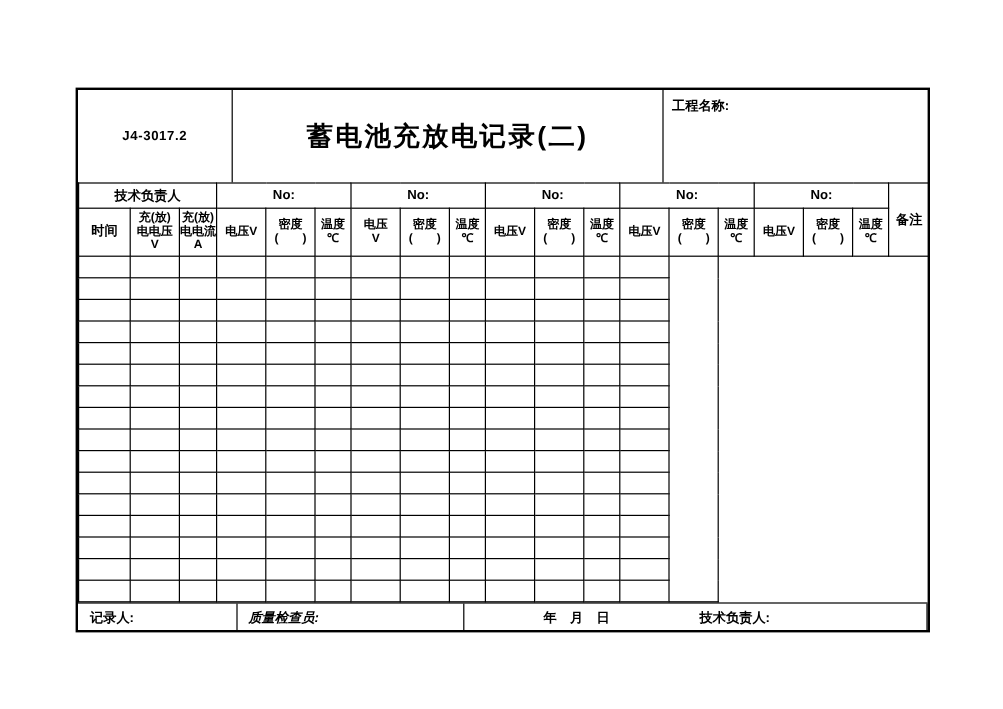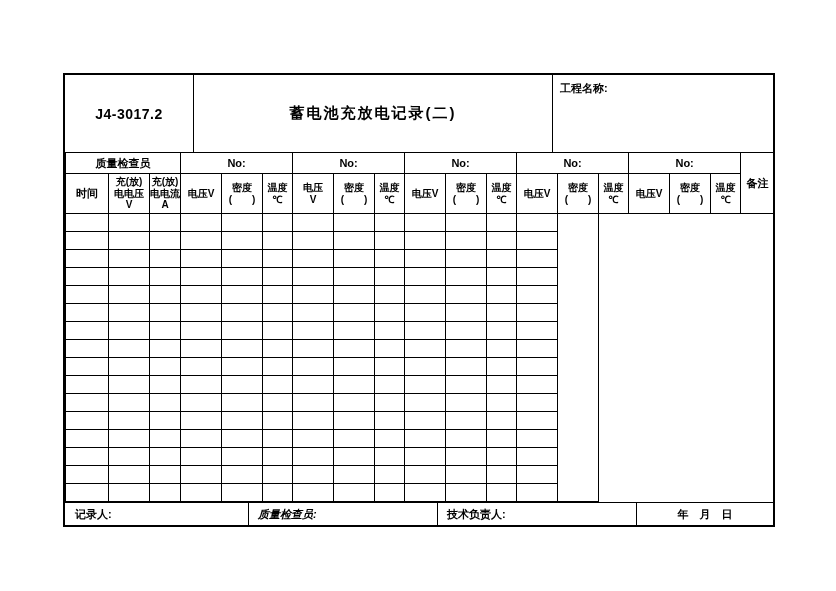--- a/index.html
+++ b/index.html
@@ -31,31 +31,31 @@
     height: 77px;
     box-sizing: border-box;
   }
   .cell-code {
     width: 129px;
     flex: none;
     border-right: 1px solid #000;
     display: flex;
     align-items: center;
     justify-content: center;
-    font-size: 14px;
+    font-size: 11px;
     font-weight: bold;
     letter-spacing: 0.5px;
     box-sizing: border-box;
   }
   .cell-title {
     flex: 1;
     display: flex;
     align-items: center;
     justify-content: center;
-    font-size: 15px;
+    font-size: 22px;
     font-weight: bold;
     letter-spacing: 2px;
   }
   .cell-project {
     width: 221px;
     flex: none;
     border-left: 1px solid #000;
     box-sizing: border-box;
     font-size: 11px;
     font-weight: bold;
@@ -97,21 +97,21 @@
     font-size: 11px;
     font-weight: bold;
   }
   .footer-row .fcell {
     display: flex;
     align-items: center;
     box-sizing: border-box;
     border-right: 1px solid #000;
     padding-left: 9px;
   }
-  .fcell.recorder { width: 184px; flex: none; padding-left: 10px; }
+  .fcell.recorder { width: 133px; flex: none; padding-left: 10px; }
   .fcell.inspector { width: 189px; flex: none; font-style: italic; }
   .fcell.technical { width: 199px; flex: none; }
   .fcell.date {
     flex: 1;
     border-right: none;
     justify-content: center;
     padding-left: 0;
     white-space: pre;
   }
 </style>
@@ -146,21 +146,21 @@
         <col style="width:41px">
           <col style="width:41px">
           <col style="width:30px">
         <col style="width:41px">
           <col style="width:41px">
           <col style="width:30px">
         <col style="width:34px">
       </colgroup>
       <thead>
         <tr class="hrow1">
-          <th colspan="3">质量检查员</th>
+          <th colspan="3">技术负责人</th>
           <th colspan="3">No:</th>
           <th colspan="3">No:</th>
           <th colspan="3">No:</th>
           <th colspan="3">No:</th>
           <th colspan="3">No:</th>
           <th rowspan="2">备注</th>
         </tr>
         <tr class="hrow2">
           <th class="time-h">时间</th>
           <th>充(放)
@@ -438,18 +438,18 @@
             <td></td>
             <td></td>
             <td></td>
           </tr>
         </tbody>
     </table>
 
     <div class="footer-row">
       <div class="fcell recorder">记录人:</div>
       <div class="fcell inspector">质量检查员:</div>
+      <div class="fcell date">年　月　日</div>
       <div class="fcell technical">技术负责人:</div>
-      <div class="fcell date">年　月　日</div>
     </div>
 
   </div>
 </div>
 
 </body></html>

